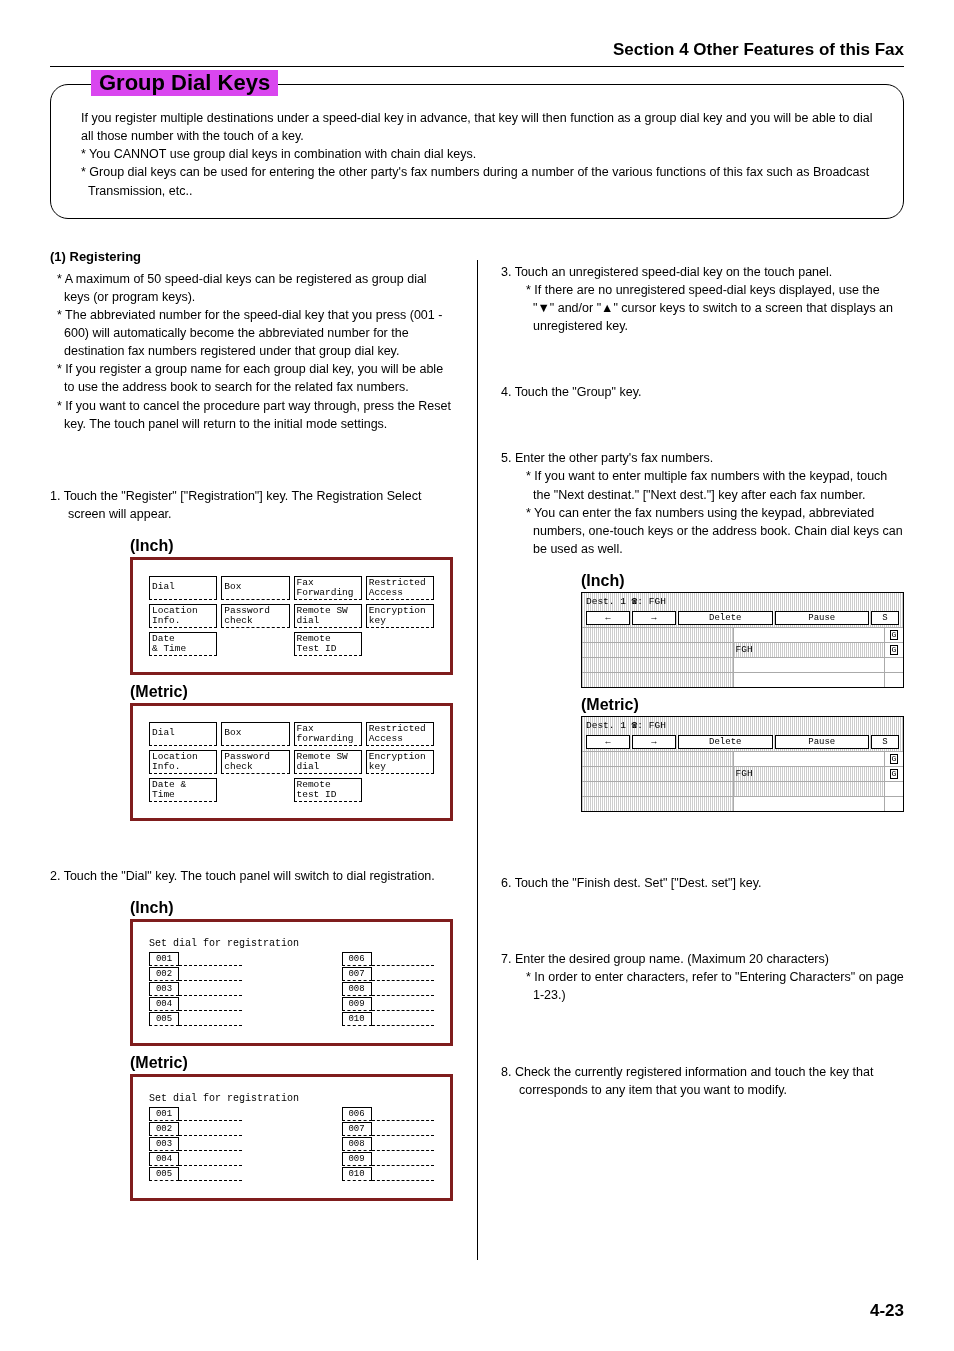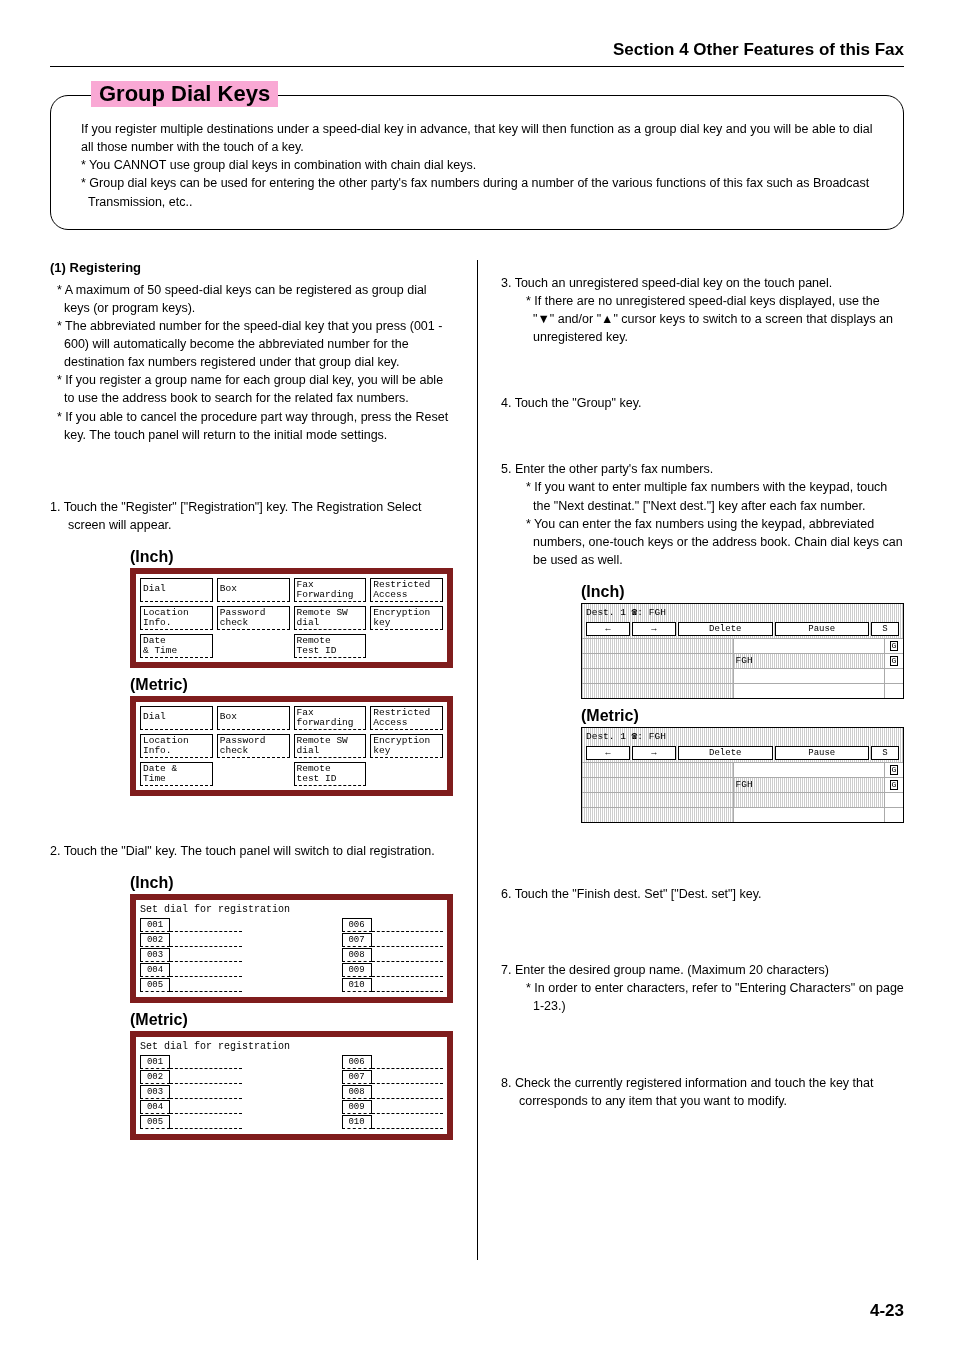--- a/index.html
+++ b/index.html
@@ -14,34 +14,34 @@
     }
     .page {
       padding: 40px 50px 40px 50px;
     }
     .section-header {
       text-align: right;
       font-weight: bold;
       font-size: 17px;
       border-bottom: 1px solid #000;
       padding-bottom: 6px;
-      margin-bottom: 28px;
+      margin-bottom: 17px;
     }
     .callout-box {
       border: 1px solid #000;
       border-radius: 18px;
       padding: 14px 30px 18px 30px;
       position: relative;
       margin-bottom: 30px;
     }
     .callout-title {
       position: absolute;
       top: -15px;
       left: 40px;
-      background: #f9a8d4;
+      background: #d946ef;
       padding: 0 8px;
       font-size: 22px;
       font-weight: bold;
     }
     .callout-text {
       font-size: 12.5px;
       line-height: 1.45;
       margin-top: 10px;
     }
     .callout-text .note {
@@ -80,23 +80,23 @@
       padding-left: 18px;
       text-indent: -18px;
     }
     .fig-label {
       font-size: 16px;
       font-weight: bold;
       margin: 8px 0 2px 80px;
     }
     .panel {
       margin: 0 0 8px 80px;
-      border: 6px solid #7f1d1d;
+      border: 3px solid #7f1d1d;
       background: #fff;
-      padding: 4px;
+      padding: 16px;
       font-family: "Courier New", monospace;
       font-size: 10px;
     }
     .panel-grid {
       display: grid;
       grid-template-columns: repeat(4, 1fr);
       gap: 4px;
     }
     .pbtn {
       border: 1px solid #000;
@@ -213,21 +213,21 @@
   </div>
 
   <div class="columns">
 
     <div class="col">
       <div class="subheading">(1) Registering</div>
       <div class="bodytext">
         <span class="note">* A maximum of 50 speed-dial keys can be registered as group dial keys (or program keys).</span>
         <span class="note">* The abbreviated number for the speed-dial key that you press (001 - 600) will automatically become the abbreviated number for the destination fax numbers registered under that group dial key.</span>
         <span class="note">* If you register a group name for each group dial key, you will be able to use the address book to search for the related fax numbers.</span>
-        <span class="note">* If you able to cancel the procedure part way through, press the Reset key. The touch panel will return to the initial mode settings.</span>
+        <span class="note">* If you want to cancel the procedure part way through, press the Reset key. The touch panel will return to the initial mode settings.</span>
       </div>
 
       <div style="height:40px"></div>
       <div class="step">1. Touch the "Register" ["Registration"] key. The Registration Select screen will appear.</div>
 
       <div class="fig-label">(Inch)</div>
       <div class="panel">
         <div class="panel-grid">
           <div class="pbtn single">Dial</div>
           <div class="pbtn single">Box</div>

